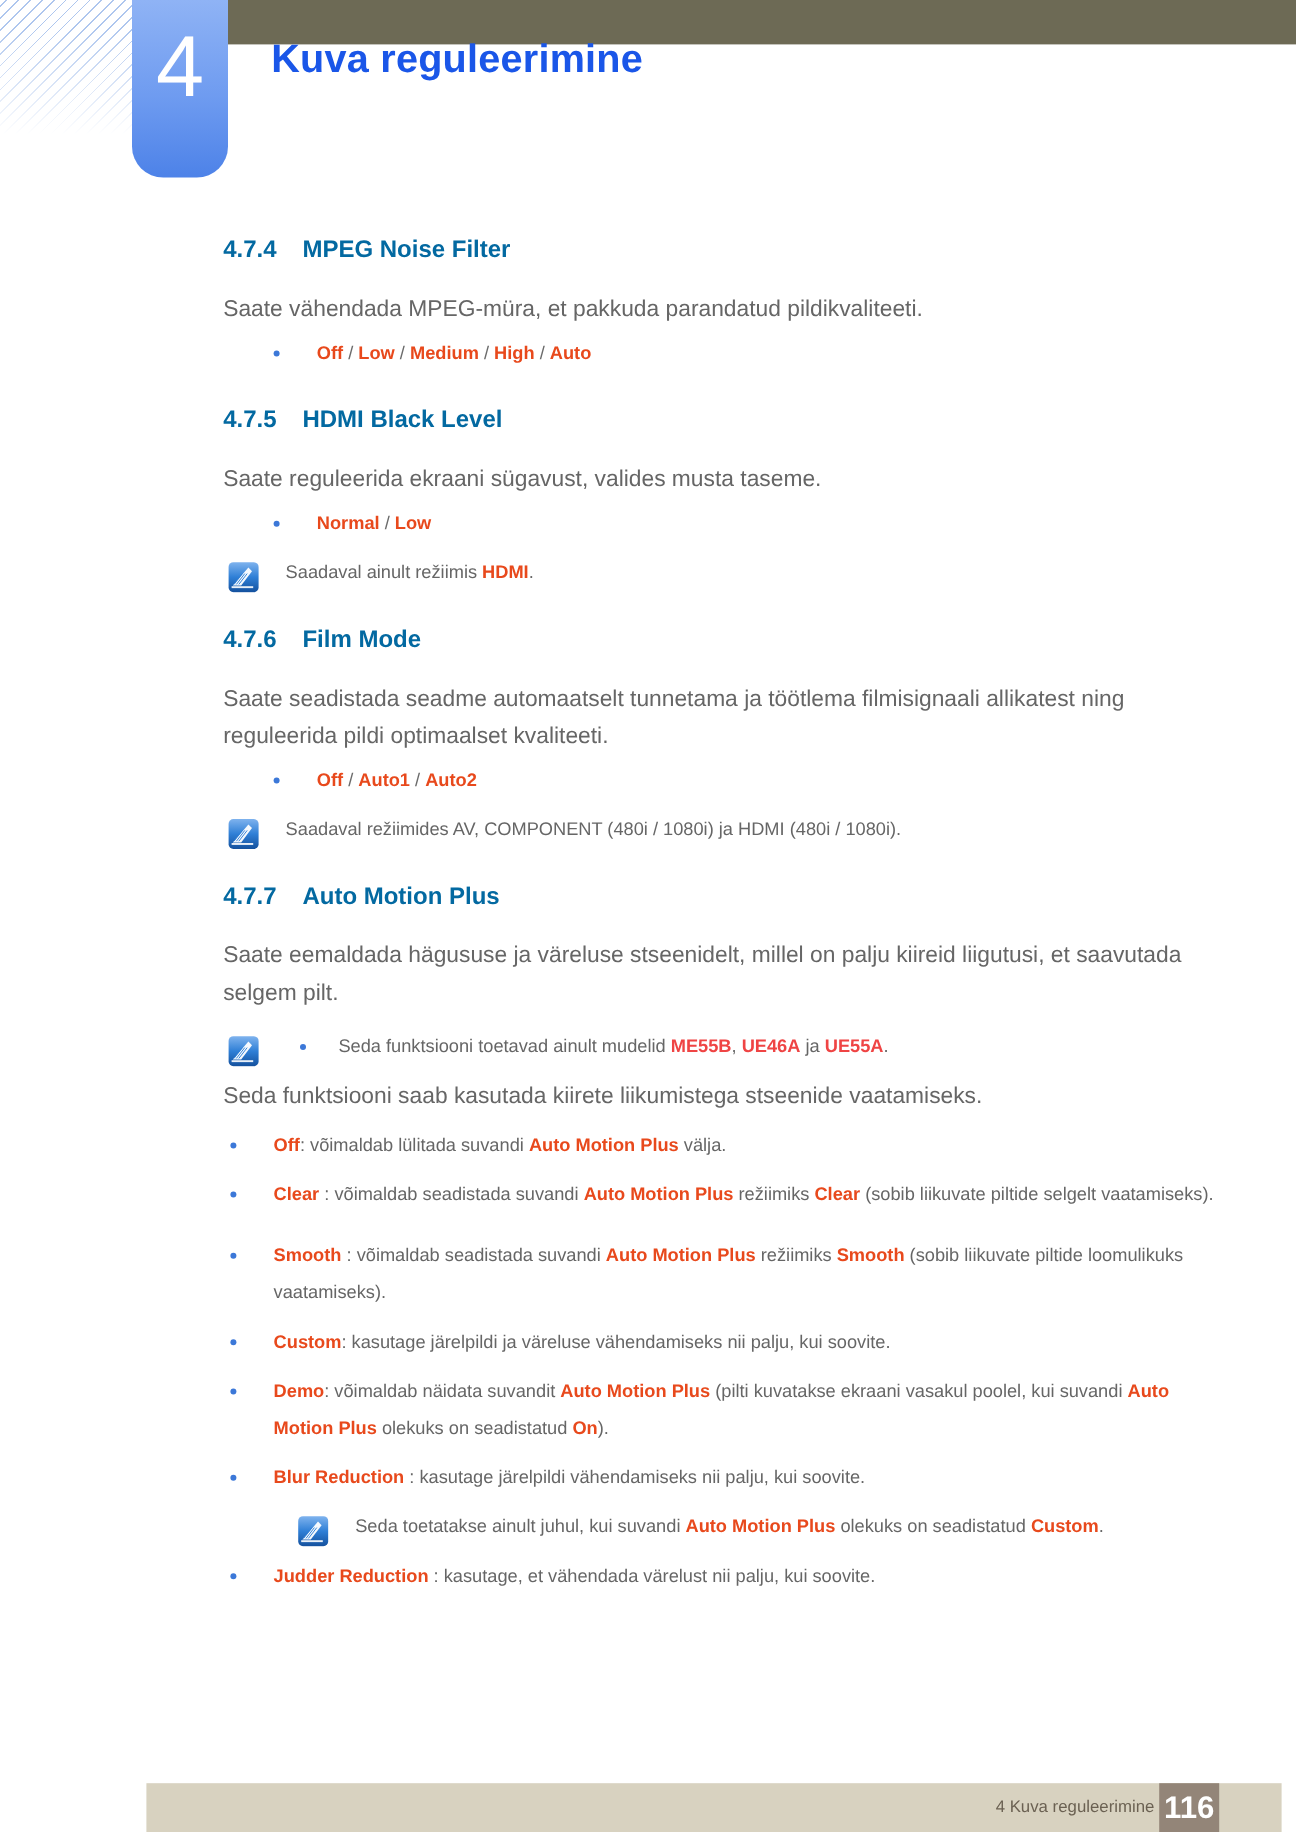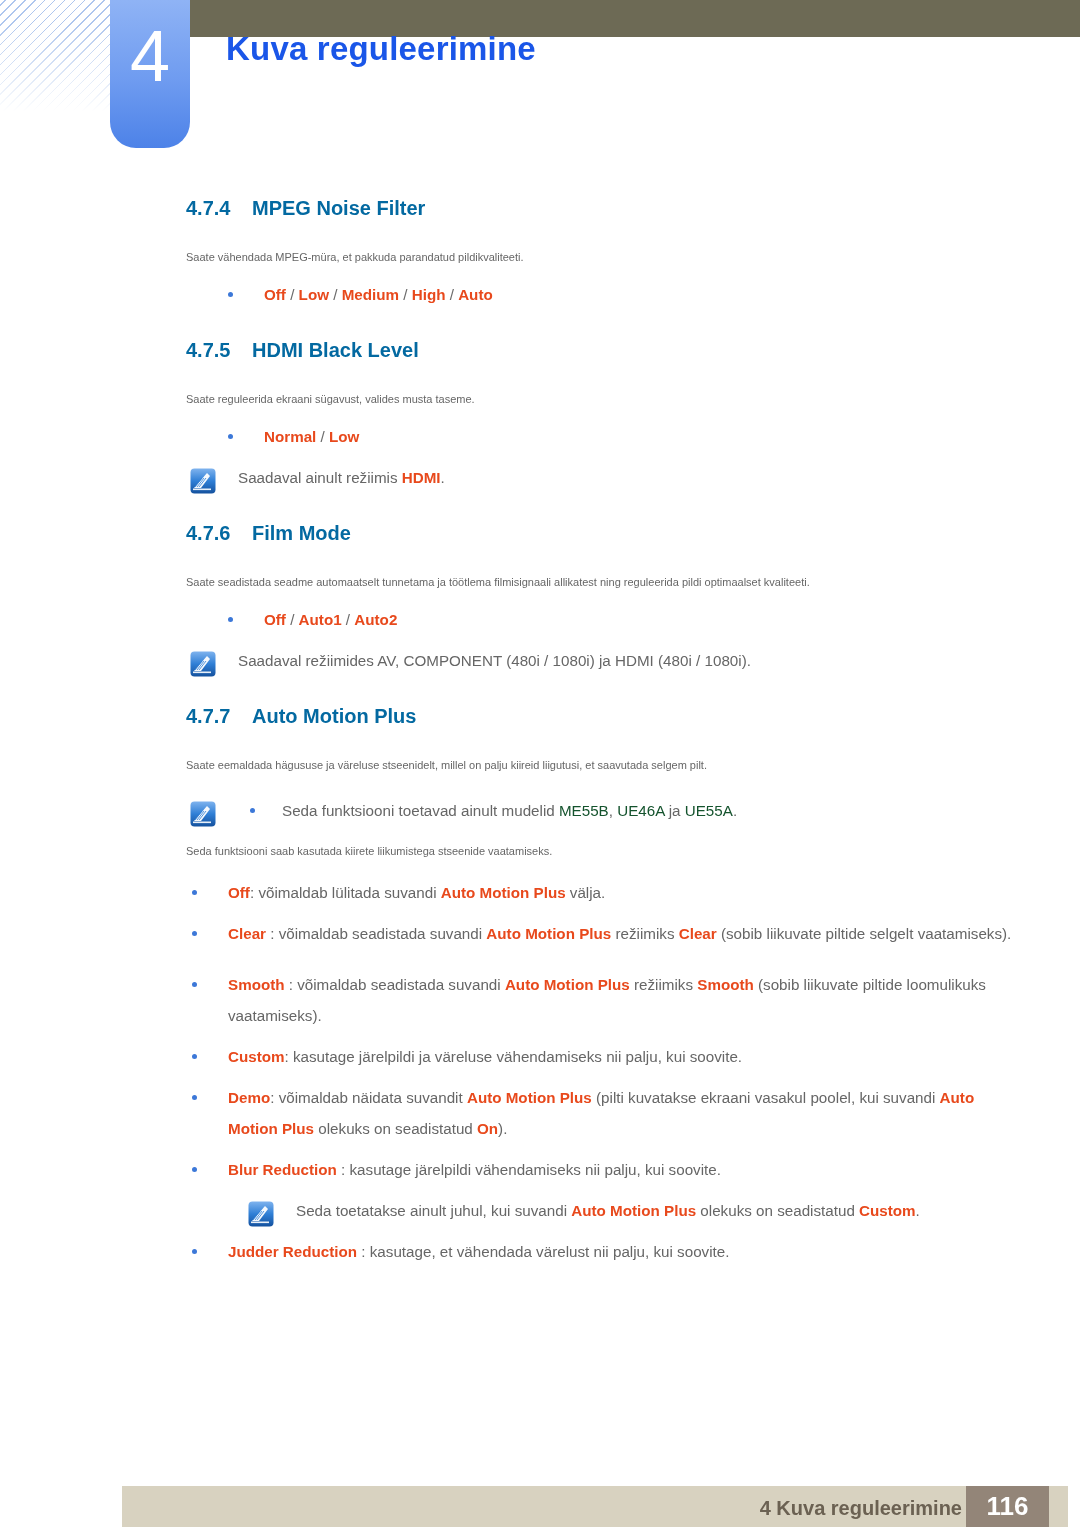--- a/index.html
+++ b/index.html
@@ -74,21 +74,21 @@
     font-size: 20px;
     font-weight: bold;
     line-height: 1.2;
     white-space: nowrap;
   }
   h2.sec .num { display: inline-block; min-width: 66px; }
 
   p.para {
     margin: 0;
     color: #666666;
-    font-size: 11px;
+    font-size: 19px;
     line-height: 31px;
   }
 
   
   .bullet {
     position: relative;
     color: #666666;
     font-size: 15.2px;
     line-height: 31px;
     padding-left: 42px;
@@ -100,21 +100,21 @@
     top: 13px;
     width: 5px; height: 5px;
     border-radius: 50%;
     background: #3c78d8;
   }
   .bullet.opt { padding-left: 78px; font-weight: bold; }
   .bullet.opt::before { left: 42px; }
 
   .or { color: #e8491c; font-weight: bold; }
   .sep { color: #6b6b6b; font-weight: normal; }
-  .bold-dark { color: #14532d; font-weight: normal; }
+  .bold-dark { color: #ef4444; font-weight: bold; }
 
   
   .note {
     position: relative;
     padding-left: 52px;
     min-height: 30px;
     color: #666666;
     font-size: 15.2px;
     line-height: 31px;
   }
@@ -158,29 +158,29 @@
     top: 1486px;
     width: 946px;
     height: 41px;
     background: #d8d2c0;
   }
   .footer-label {
     position: absolute;
     right: 118px;
     top: 1497px;
     color: #6b6152;
-    font-size: 20px;
-    font-weight: bold;
+    font-size: 14px;
+    font-weight: normal;
     white-space: nowrap;
   }
   .page-box {
     position: absolute;
     left: 966px;
     top: 1486px;
-    width: 83px;
+    width: 50px;
     height: 41px;
     background: #938578;
     color: #ffffff;
     font-size: 26px;
     font-weight: bold;
     display: flex;
     align-items: center;
     justify-content: center;
   }
 </style>

